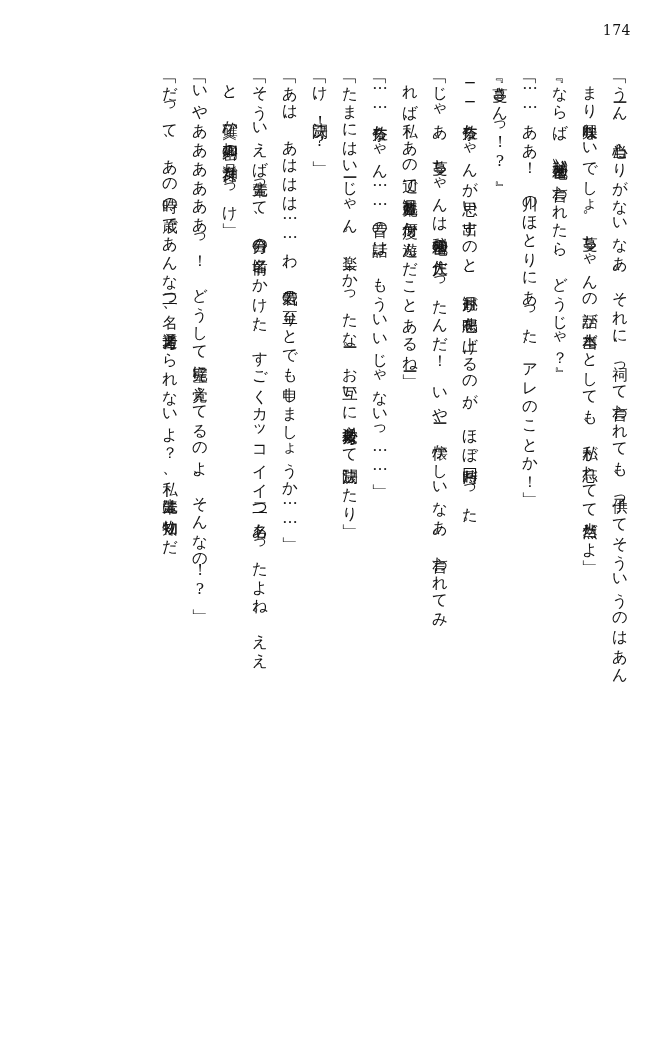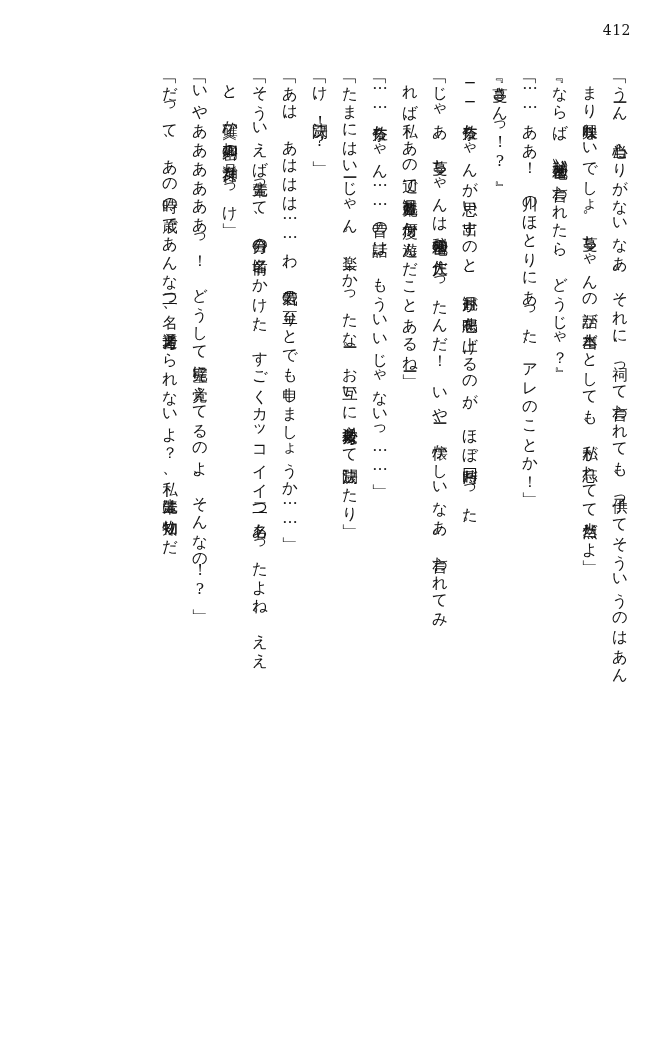--- a/index.html
+++ b/index.html
@@ -53,21 +53,21 @@
     font-family: "DejaVu Serif", "Liberation Serif", serif;
     color: #141414;
     font-feature-settings: "vert" 1;
   }
 </style>
 </head>
 <body>
 
 <div class="page">
 
-  <div class="page-number">412</div>
+  <div class="page-number">174</div>
 
   <div class="text-body">
     <div class="line">「うーん、心当たりがないなあ。それに、祠って言われても、子供ってそういうのはあん</div>
     <div class="line">まり興味ないでしょ。蔓ちゃんの話が本当だとしても、私が忘れてて当然だよ」</div>
     <div class="line">『ならば、〝秘密基地〟と言われたら、どうじゃ？』</div>
     <div class="line">「……ああ！　川のほとりにあった、アレのことか！」</div>
     <div class="line">『蔓さんっ!?』</div>
     <div class="line">──佐奈ちゃんが思い出すのと、観月が悲鳴を上げるのが、ほぼ同時だった。</div>
     <div class="line">「じゃあ、蔓ちゃんは秘密基地の住人だったんだ！　いやー、懐かしいなあ。言われてみ</div>
     <div class="line">れば私、あの辺で観月先輩と何度か遊んだことあるねー」</div>

